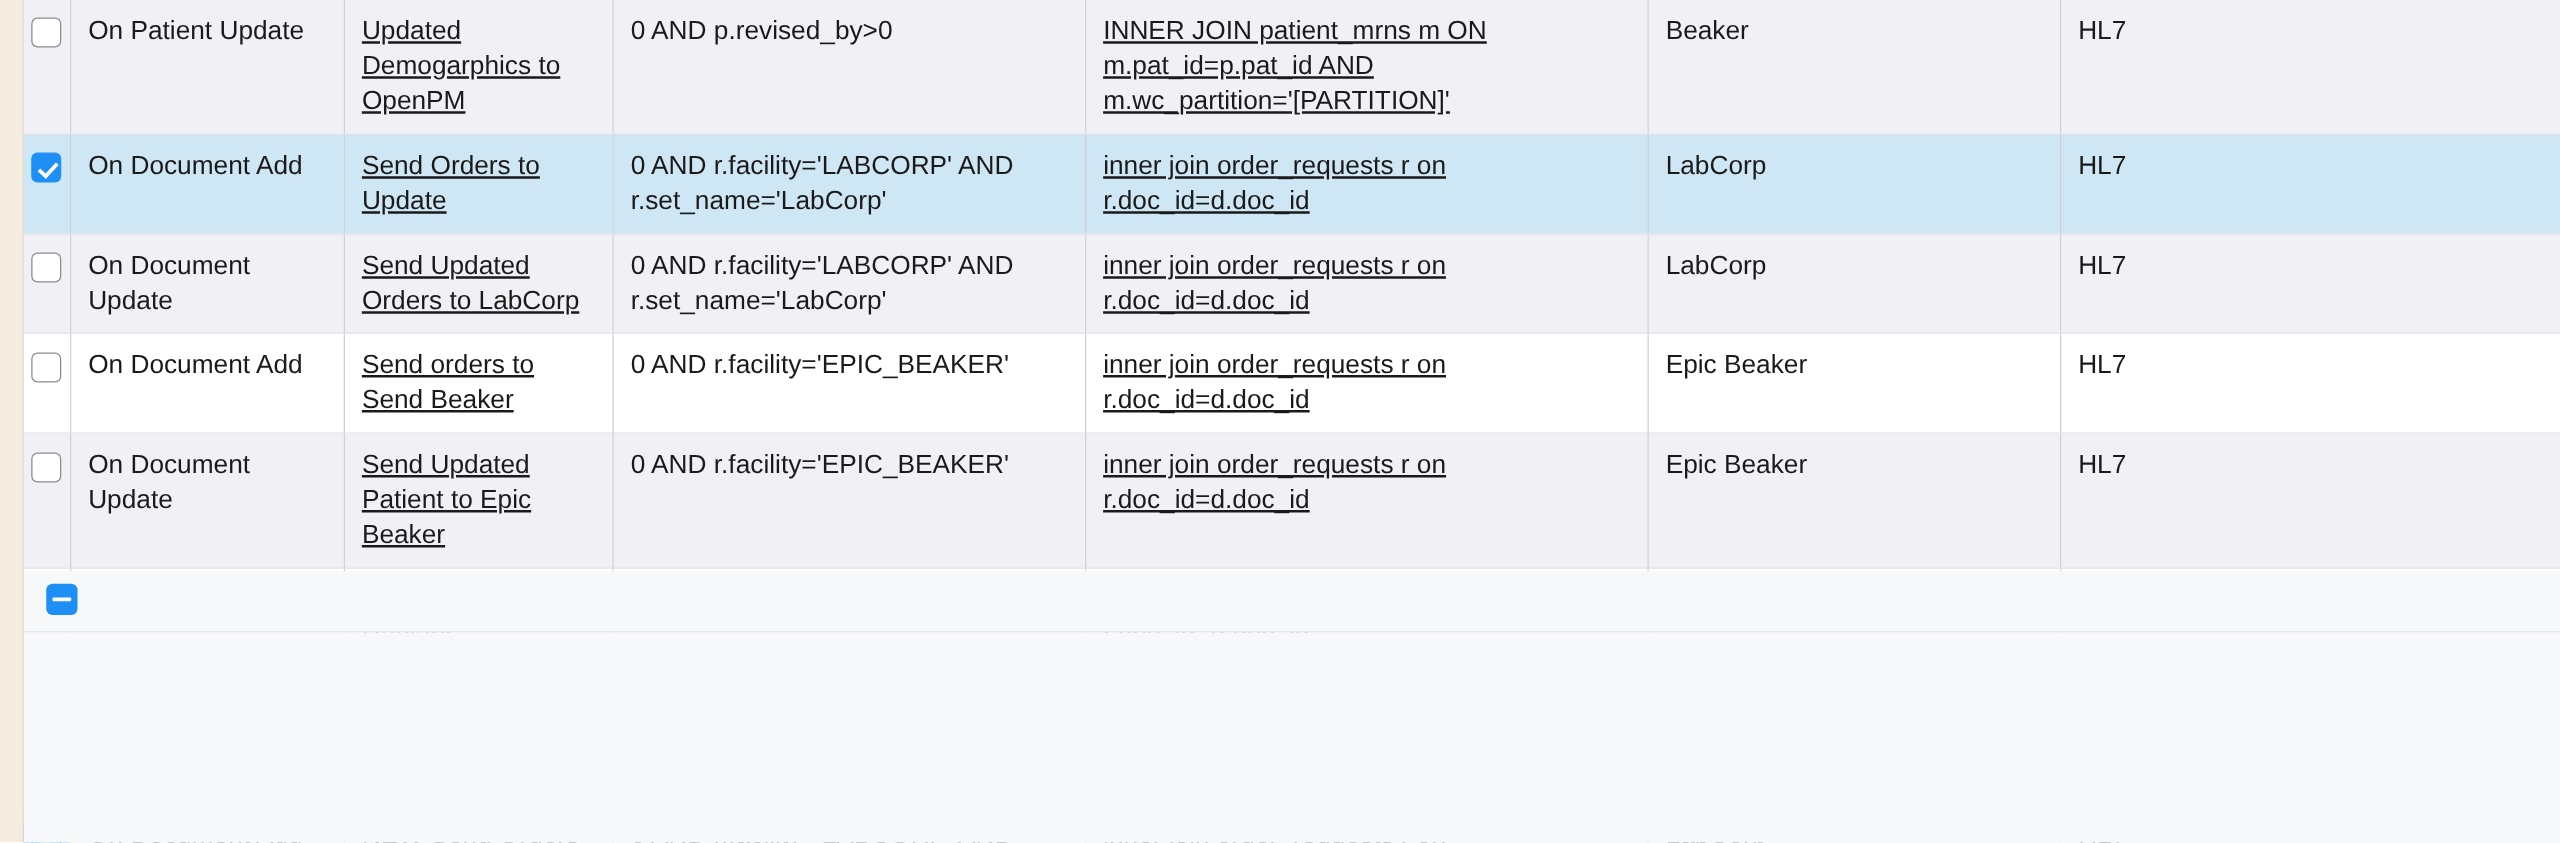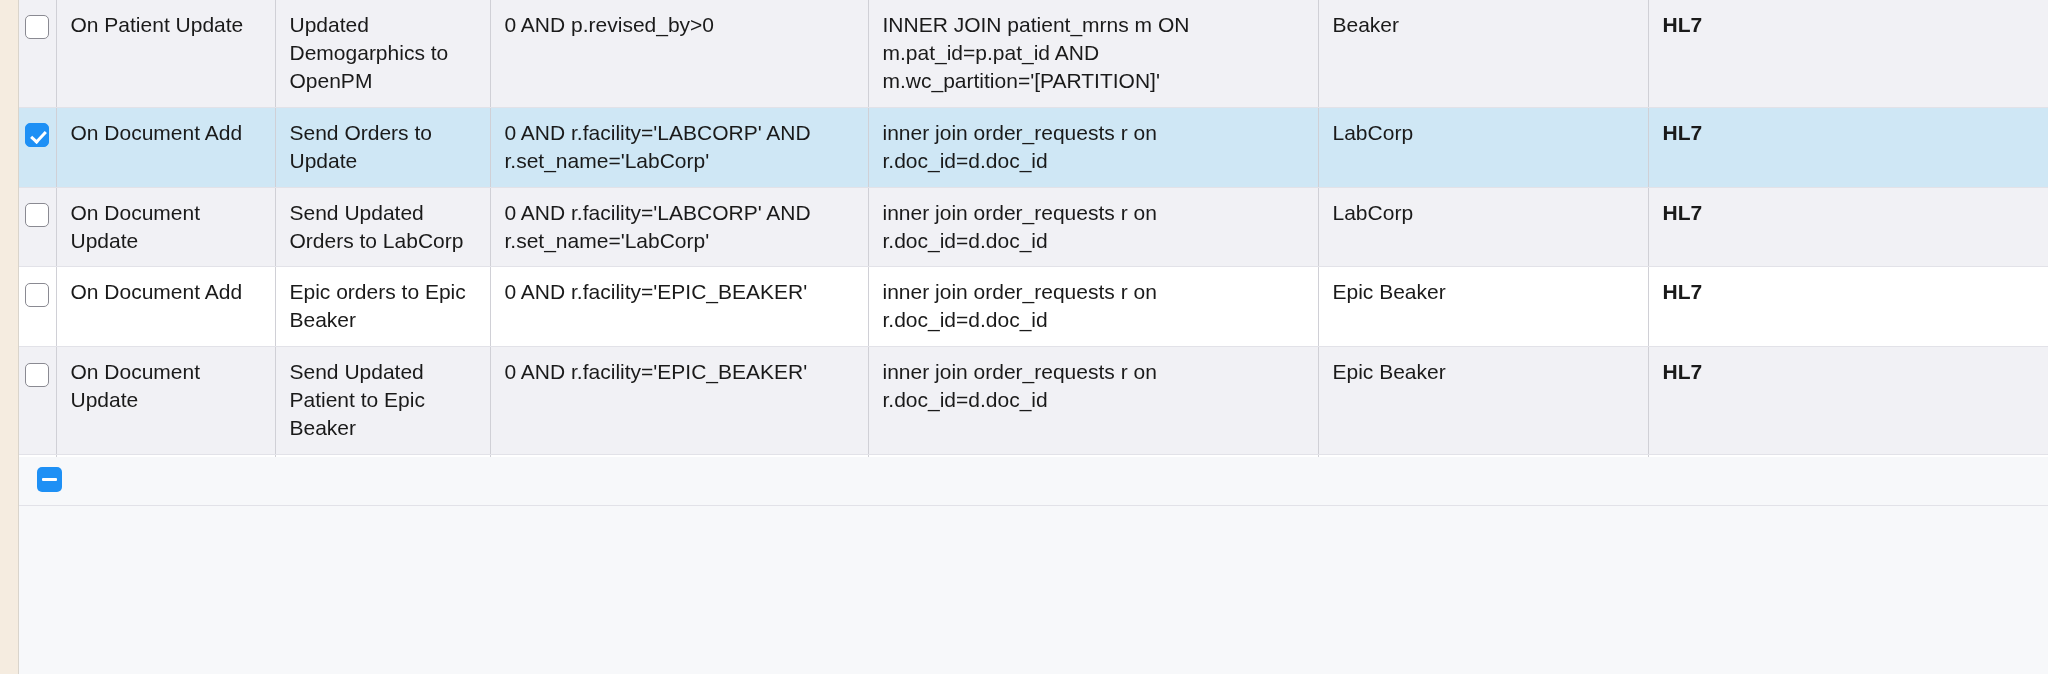--- a/index.html
+++ b/index.html
@@ -60,25 +60,25 @@
     vertical-align: top;
     line-height: 1.33;
     word-wrap: break-word;
     overflow-wrap: break-word;
     white-space: normal;
   }
 
   
   .c-chk   { width: 37px;  padding-left: 0 !important; padding-right: 0 !important; text-align: center; }
   .c-event { width: 219px; }
-  .c-desc  { width: 215px; }
+  .c-desc  { width: 215px; text-decoration: underline; }
   .c-filt  { width: 378px; margin-left: 48px; }
-  .c-join  { width: 450px; }
+  .c-join  { width: 450px; text-decoration: underline; }
   .c-vend  { width: 330px; }
-  .c-fmt   { width: 400px; border-right: none !important; font-weight: bold; }
+  .c-fmt   { width: 400px; border-right: none !important; }
 
   tr.row-alt  td { background: #f1f1f5; }
   tr.row-norm td { background: #ffffff; }
   tr.row-sel  td { background: #cfe7f5; }
 
   
   .cb {
     display: inline-block;
     width: 24px; height: 24px;
     border-radius: 5px;
@@ -177,21 +177,21 @@
             <td class="c-event">On Document Update</td>
             <td class="c-desc">Send Updated Orders to LabCorp</td>
             <td class="c-filt">0 AND r.facility='LABCORP' AND r.set_name='LabCorp'</td>
             <td class="c-join">inner join order_requests r on r.doc_id=d.doc_id</td>
             <td class="c-vend">LabCorp</td>
             <td class="c-fmt">HL7</td>
           </tr>
           <tr class="row-norm">
             <td class="c-chk"><span class="cb"></span></td>
             <td class="c-event">On Document Add</td>
-            <td class="c-desc">Epic orders to Epic Beaker</td>
+            <td class="c-desc">Send orders to Send Beaker</td>
             <td class="c-filt">0 AND r.facility='EPIC_BEAKER'</td>
             <td class="c-join">inner join order_requests r on r.doc_id=d.doc_id</td>
             <td class="c-vend">Epic Beaker</td>
             <td class="c-fmt">HL7</td>
           </tr>
           <tr class="row-alt">
             <td class="c-chk"><span class="cb"></span></td>
             <td class="c-event">On Document Update</td>
             <td class="c-desc">Send Updated Patient to Epic Beaker</td>
             <td class="c-filt">0 AND r.facility='EPIC_BEAKER'</td>

